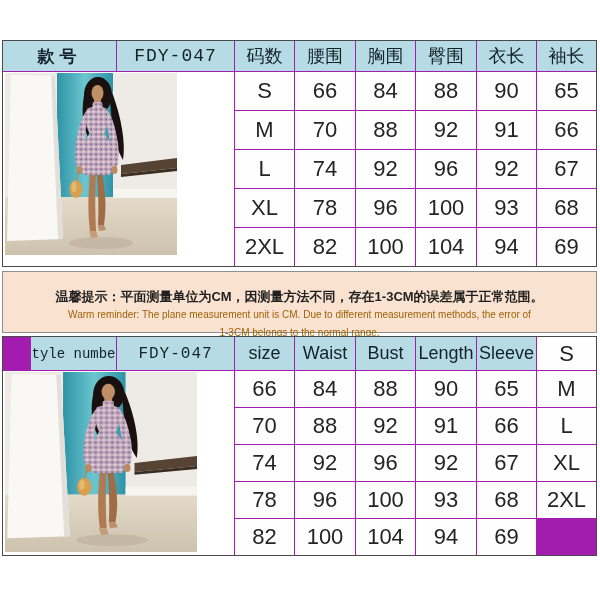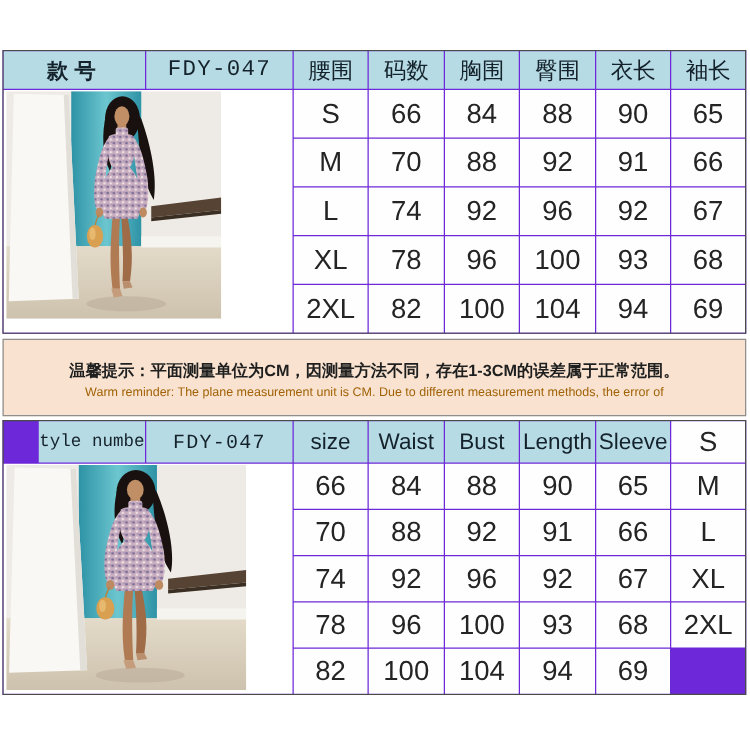--- a/index.html
+++ b/index.html
@@ -3,21 +3,21 @@
 <meta charset="utf-8">
 <style>
   html,body { margin:0; padding:0; background:#ffffff; }
   .canvas {
     position:relative; width:600px; height:600px; background:#ffffff;
     font-family:"Liberation Sans", sans-serif; color:#1c1c1c; overflow:hidden;
   }
   
   .tbl {
     position:absolute; left:2px; width:595px; box-sizing:border-box;
-    display:grid; gap:1px; background:#6d28d9; border:1px solid #4a4a4a;
+    display:grid; gap:1px; background:#a21caf; border:1px solid #4a4a4a;
     grid-template-columns:113px 117px 59px 60px 59px 60px 59px 59px;
   }
   .tbl-top    { top:40px;  grid-template-rows:30px repeat(5,38px); }
   .tbl-bottom { top:336px; grid-template-rows:33px repeat(5,36px); }
   .cell {
     background:#fefefe; display:flex; align-items:center; justify-content:center;
     overflow:hidden; white-space:nowrap;
   }
   .head { background:#b7dbe5; color:#14222b; }
   .zh-head  { font-size:18px; font-weight:500; }
@@ -38,22 +38,22 @@
   .banner .en-line { font-size:10px; line-height:17.5px; color:#a16207; }
 </style>
 </head>
 <body>
 
 <div class="canvas">
 
   <div class="tbl tbl-top">
     <div class="cell head style-label-zh">款号</div>
     <div class="cell head style-val-top">FDY-047</div>
+    <div class="cell head zh-head">码数</div>
     <div class="cell head zh-head">腰围</div>
-    <div class="cell head zh-head">码数</div>
     <div class="cell head zh-head">胸围</div>
     <div class="cell head zh-head">臀围</div>
     <div class="cell head zh-head">衣长</div>
     <div class="cell head zh-head">袖长</div>
 
     <div class="cell photo-cell">
       <svg class="photo" width="172" height="182" viewBox="0 0 172 182" preserveAspectRatio="none" role="img">
         <defs>
           <linearGradient id="teal1" x1="0" y1="0" x2="1" y2="0">
             <stop offset="0" stop-color="#2e93a6"></stop>
@@ -136,20 +136,21 @@
     <div class="cell num">82</div>
     <div class="cell num">100</div>
     <div class="cell num">104</div>
     <div class="cell num">94</div>
     <div class="cell num">69</div>
   </div>
 
   <div class="banner">
     <div class="zh-line">温馨提示：平面测量单位为CM，因测量方法不同，存在1-3CM的误差属于正常范围。</div>
     <div class="en-line">Warm reminder: The plane measurement unit is CM. Due to different measurement methods, the error of</div>
+    <div class="en-line">1-3CM belongs to the normal range.</div>
   </div>
 
   <div class="tbl tbl-bottom">
     <div class="cell head style-label-en">Style number</div>
     <div class="cell head style-val-bot">FDY-047</div>
     <div class="cell head en-head">size</div>
     <div class="cell head en-head">Waist</div>
     <div class="cell head en-head">Bust</div>
     <div class="cell head en-head">Length</div>
     <div class="cell head en-head">Sleeve</div>

